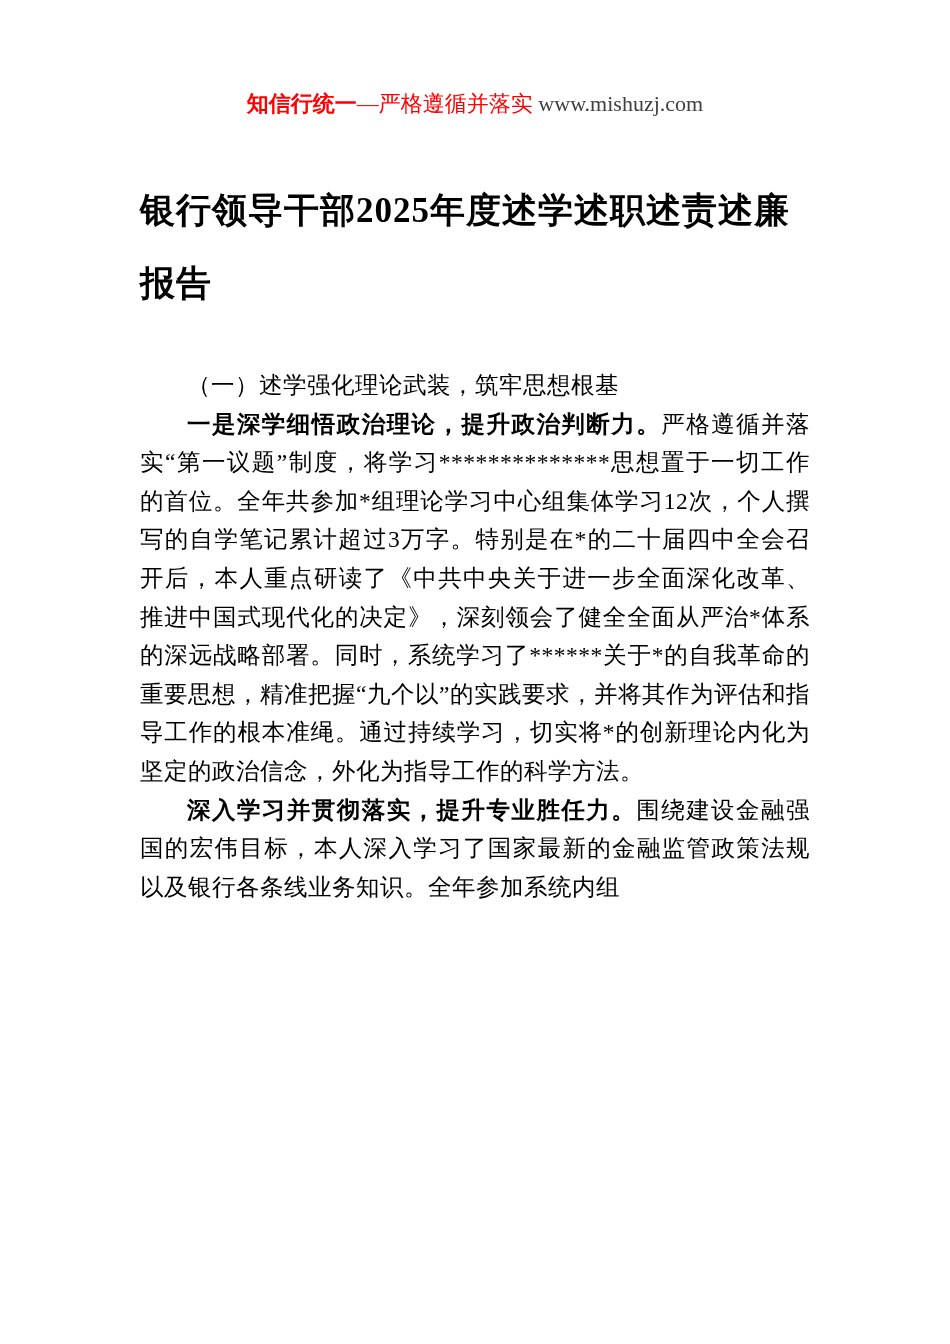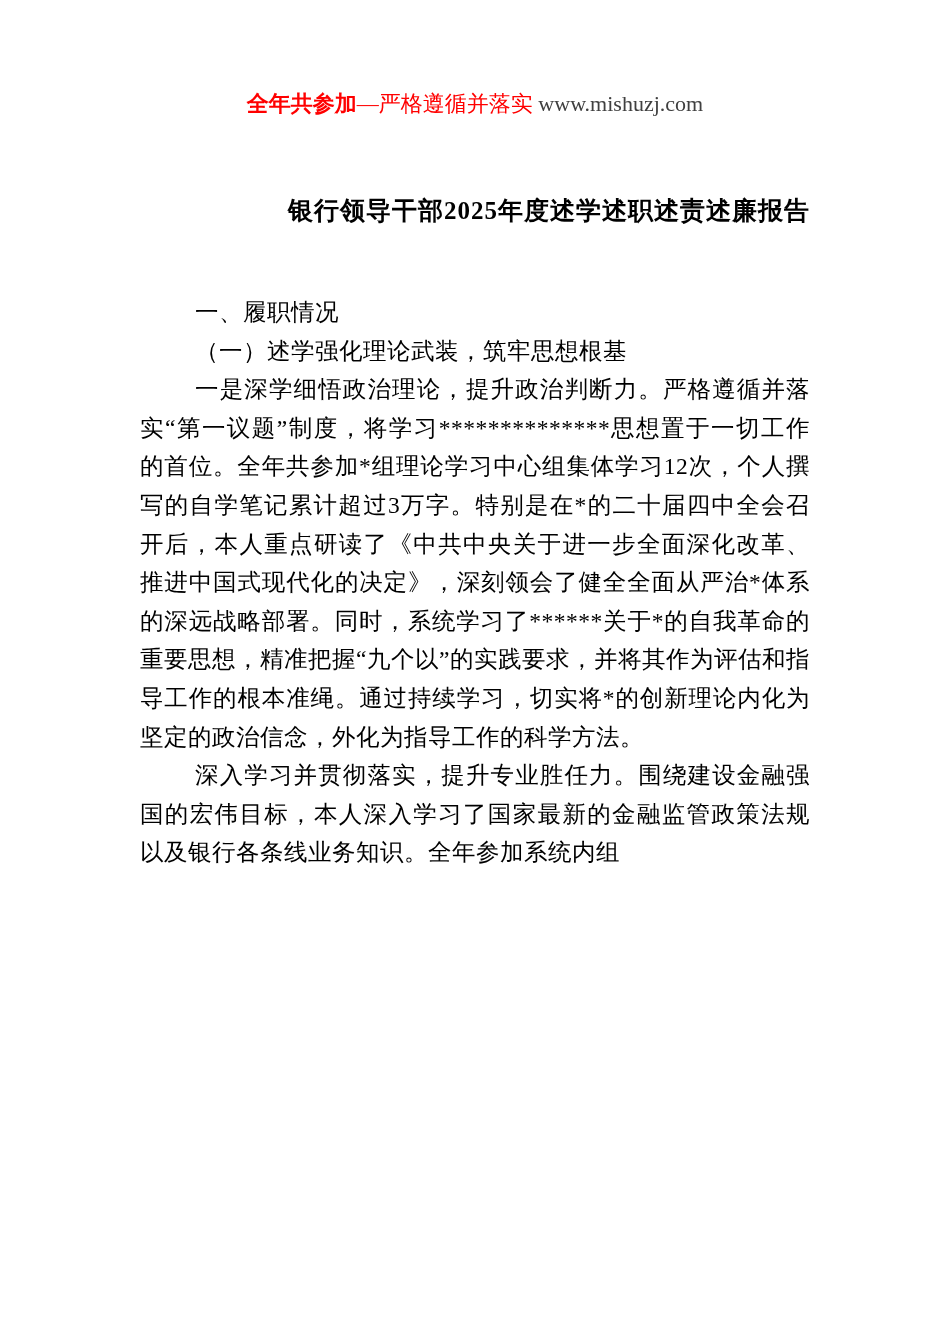--- a/index.html
+++ b/index.html
@@ -28,56 +28,54 @@
     white-space: nowrap;
   }
   .site-header .brand {
     font-weight: bold;
   }
   .site-header .url {
     color: #404040;
     text-decoration: none;
   }
   .doc-title {
-    text-align: right;
+    text-align: left;
     font-weight: bold;
-    font-size: 25px;
+    font-size: 35px;
     line-height: 73px;
     letter-spacing: 1px;
     margin: 0 0 46px 0;
     font-family: "Liberation Serif", "DejaVu Serif", serif;
   }
   .doc-body p.body-par {
     margin: 0;
     font-size: 23.5px;
     line-height: 38.6px;
     letter-spacing: 0.5px;
     text-align: justify;
     text-justify: inter-ideograph;
     text-indent: 2em;
   }
   .lead-bold {
-    font-weight: normal;
-    margin-left: 8px;
+    font-weight: bold;
   }
 </style>
 </head>
 <body>
 
 <div class="page">
 
   <div class="site-header">
-    <span class="brand">全年共参加</span><span>—严格遵循并落实 </span><a class="url" href="#">www.mishuzj.com</a>
+    <span class="brand">知信行统一</span><span>—严格遵循并落实 </span><a class="url" href="#">www.mishuzj.com</a>
   </div>
 
   <h1 class="doc-title">银行领导干部2025年度述学述职述责述廉报告</h1>
 
   <div class="doc-body">
 
-    <p class="body-par"><span class="lead-bold"></span><span>一、履职情况</span></p>
 
     <p class="body-par"><span class="lead-bold"></span><span>（一）述学强化理论武装，筑牢思想根基</span></p>
 
 
     <p class="body-par"><span class="lead-bold">一是深学细悟政治理论，提升政治判断力。</span><span>严格遵循并落实“第一议题”制度，将学习**************思想置于一切工作的首位。全年共参加*组理论学习中心组集体学习12次，个人撰写的自学笔记累计超过3万字。特别是在*的二十届四中全会召开后，本人重点研读了《中共中央关于进一步全面深化改革、推进中国式现代化的决定》，深刻领会了健全全面从严治*体系的深远战略部署。同时，系统学习了******关于*的自我革命的重要思想，精准把握“九个以”的实践要求，并将其作为评估和指导工作的根本准绳。通过持续学习，切实将*的创新理论内化为坚定的政治信念，外化为指导工作的科学方法。</span></p>
 
     <p class="body-par"><span class="lead-bold">深入学习并贯彻落实，提升专业胜任力。</span><span>围绕建设金融强国的宏伟目标，本人深入学习了国家最新的金融监管政策法规以及银行各条线业务知识。全年参加系统内组</span></p>
   </div>
 
 </div>

